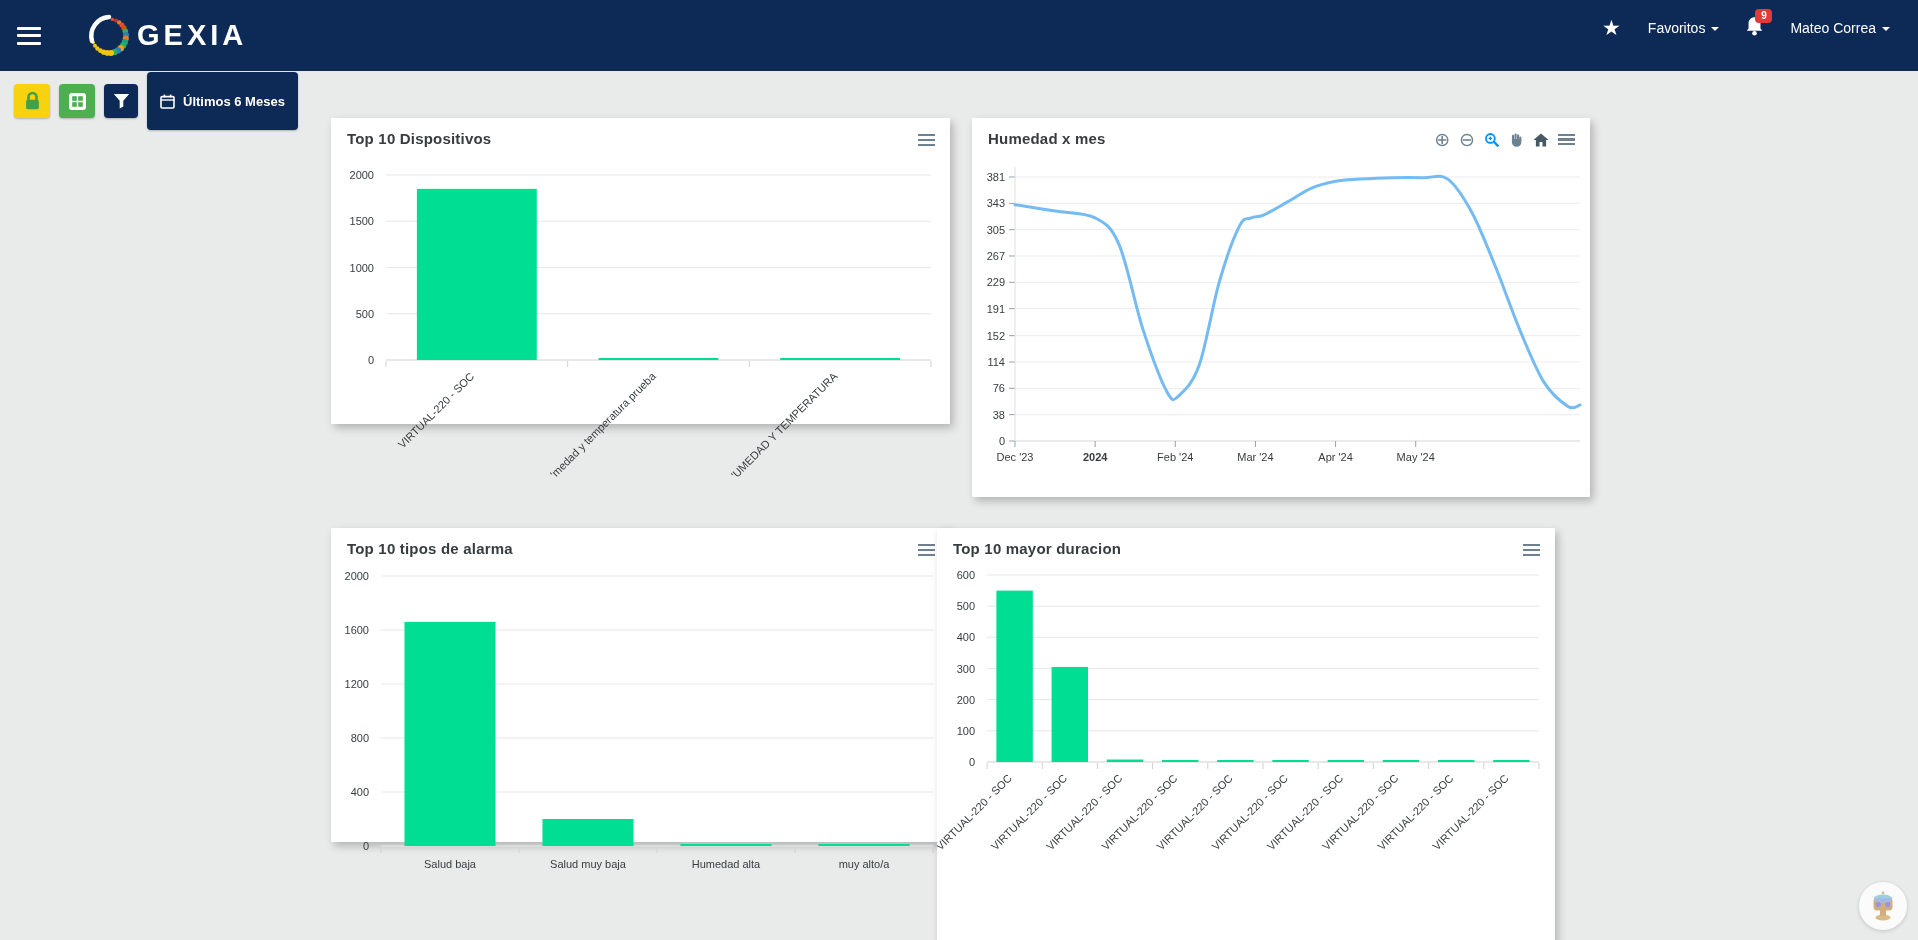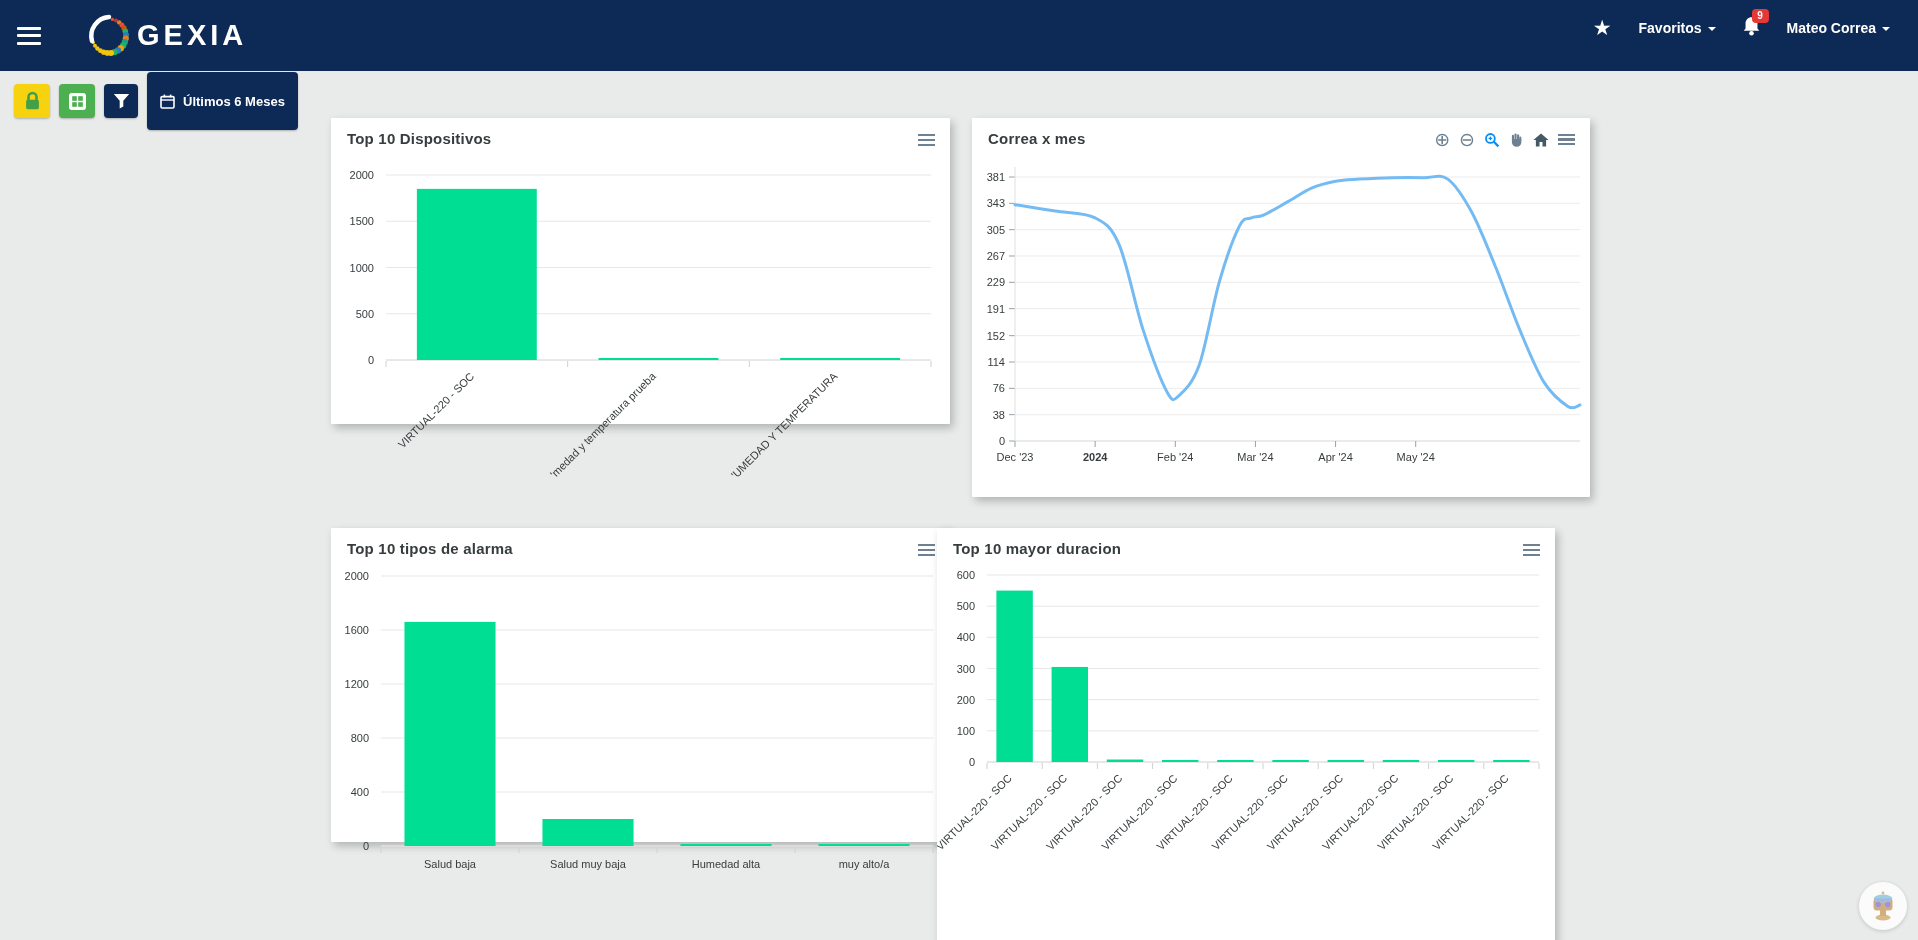--- a/index.html
+++ b/index.html
@@ -5,21 +5,21 @@
   html,body{margin:0;padding:0;overflow:hidden}
   body{width:1918px;height:940px;background:#e9eaea;font-family:"Liberation Sans",sans-serif;position:relative}
   
   .app-header{position:absolute;left:0;top:0;width:100%;height:71px;background:#0d2a56;display:flex;align-items:center}
   .hamburger{width:24px;height:18px;margin-left:17px;display:flex;flex-direction:column;justify-content:space-between;cursor:pointer}
   .hamburger span{display:block;height:3px;background:#fff;border-radius:1px}
   .logo{display:flex;align-items:center;margin-left:38px}
   .logo-text{color:#fff;font-size:29px;font-weight:800;letter-spacing:4px;margin-left:2px}
   .header-right{position:absolute;right:28px;top:0;height:55px;display:flex;align-items:center;gap:27px}
   .star{color:#fff;font-size:21px;line-height:1;cursor:pointer}
-  .hdr-link{color:#fff;font-size:14px;font-weight:700;display:flex;align-items:center;gap:6px;cursor:pointer}
+  .hdr-link{color:#fff;font-size:14px;font-weight:400;display:flex;align-items:center;gap:6px;cursor:pointer}
   .caret{width:0;height:0;border-left:4px solid transparent;border-right:4px solid transparent;border-top:4px solid #fff;margin-top:2px}
   .bell-wrap{position:relative;cursor:pointer}
   .badge{position:absolute;top:-7px;right:-9px;background:#e53935;color:#fff;font-size:10px;font-weight:700;border-radius:4px;min-width:11px;height:14px;line-height:14px;text-align:center;padding:0 3px}
   
   .toolbar{position:absolute;left:14px;top:72px;display:flex;gap:9px;align-items:center}
   .tbtn{height:34px;border-radius:4px;display:flex;align-items:center;justify-content:center;cursor:pointer;box-shadow:0 1px 2px rgba(0,0,0,.25)}
   .tbtn.sq{width:36px}
   .btn-lock{background:#f7d20e}
   .btn-grid{background:#4caf50}
   .btn-filter{background:#0d2a56;width:34px}
@@ -152,21 +152,21 @@
       <rect x="85.88333333333333" y="70.875" width="119.9" height="171.125" fill="#00de94"></rect>
       <rect x="267.54999999999995" y="240" width="119.9" height="2" fill="#00de94"></rect>
       <rect x="449.21666666666664" y="240" width="119.9" height="2" fill="#00de94"></rect>
       <text x="143.83333333333331" y="259" text-anchor="end" font-size="11" transform="rotate(-45 143.83333333333331 259)">VIRTUAL-220 - SOC</text>
       <text x="325.5" y="259" text-anchor="end" font-size="11" transform="rotate(-45 325.5 259)">'medad y temperatura prueba</text>
       <text x="507.16666666666663" y="259" text-anchor="end" font-size="11" transform="rotate(-45 507.16666666666663 259)">'UMEDAD Y TEMPERATURA</text>
     </svg>
 </div>
 
 <div class="panel" style="left:972px;top:118px;width:618px;height:379px">
-  <div class="panel-title">Correa x mes</div>
+  <div class="panel-title">Humedad x mes</div>
   <div class="chart-toolbar">
     <span class="ct-txt">⊕</span>
     <span class="ct-txt">⊖</span>
     <span class="ct-ic">
       <svg width="16" height="16" viewBox="0 0 16 16">
         <circle cx="6.4" cy="6.4" r="4.4" fill="none" stroke="#008ffb" stroke-width="1.8"></circle>
         <line x1="9.8" y1="9.8" x2="14.4" y2="14.4" stroke="#008ffb" stroke-width="2.2"></line>
         <line x1="6.4" y1="4.6" x2="6.4" y2="8.2" stroke="#008ffb" stroke-width="1.3"></line>
         <line x1="4.6" y1="6.4" x2="8.2" y2="6.4" stroke="#008ffb" stroke-width="1.3"></line>
       </svg>

